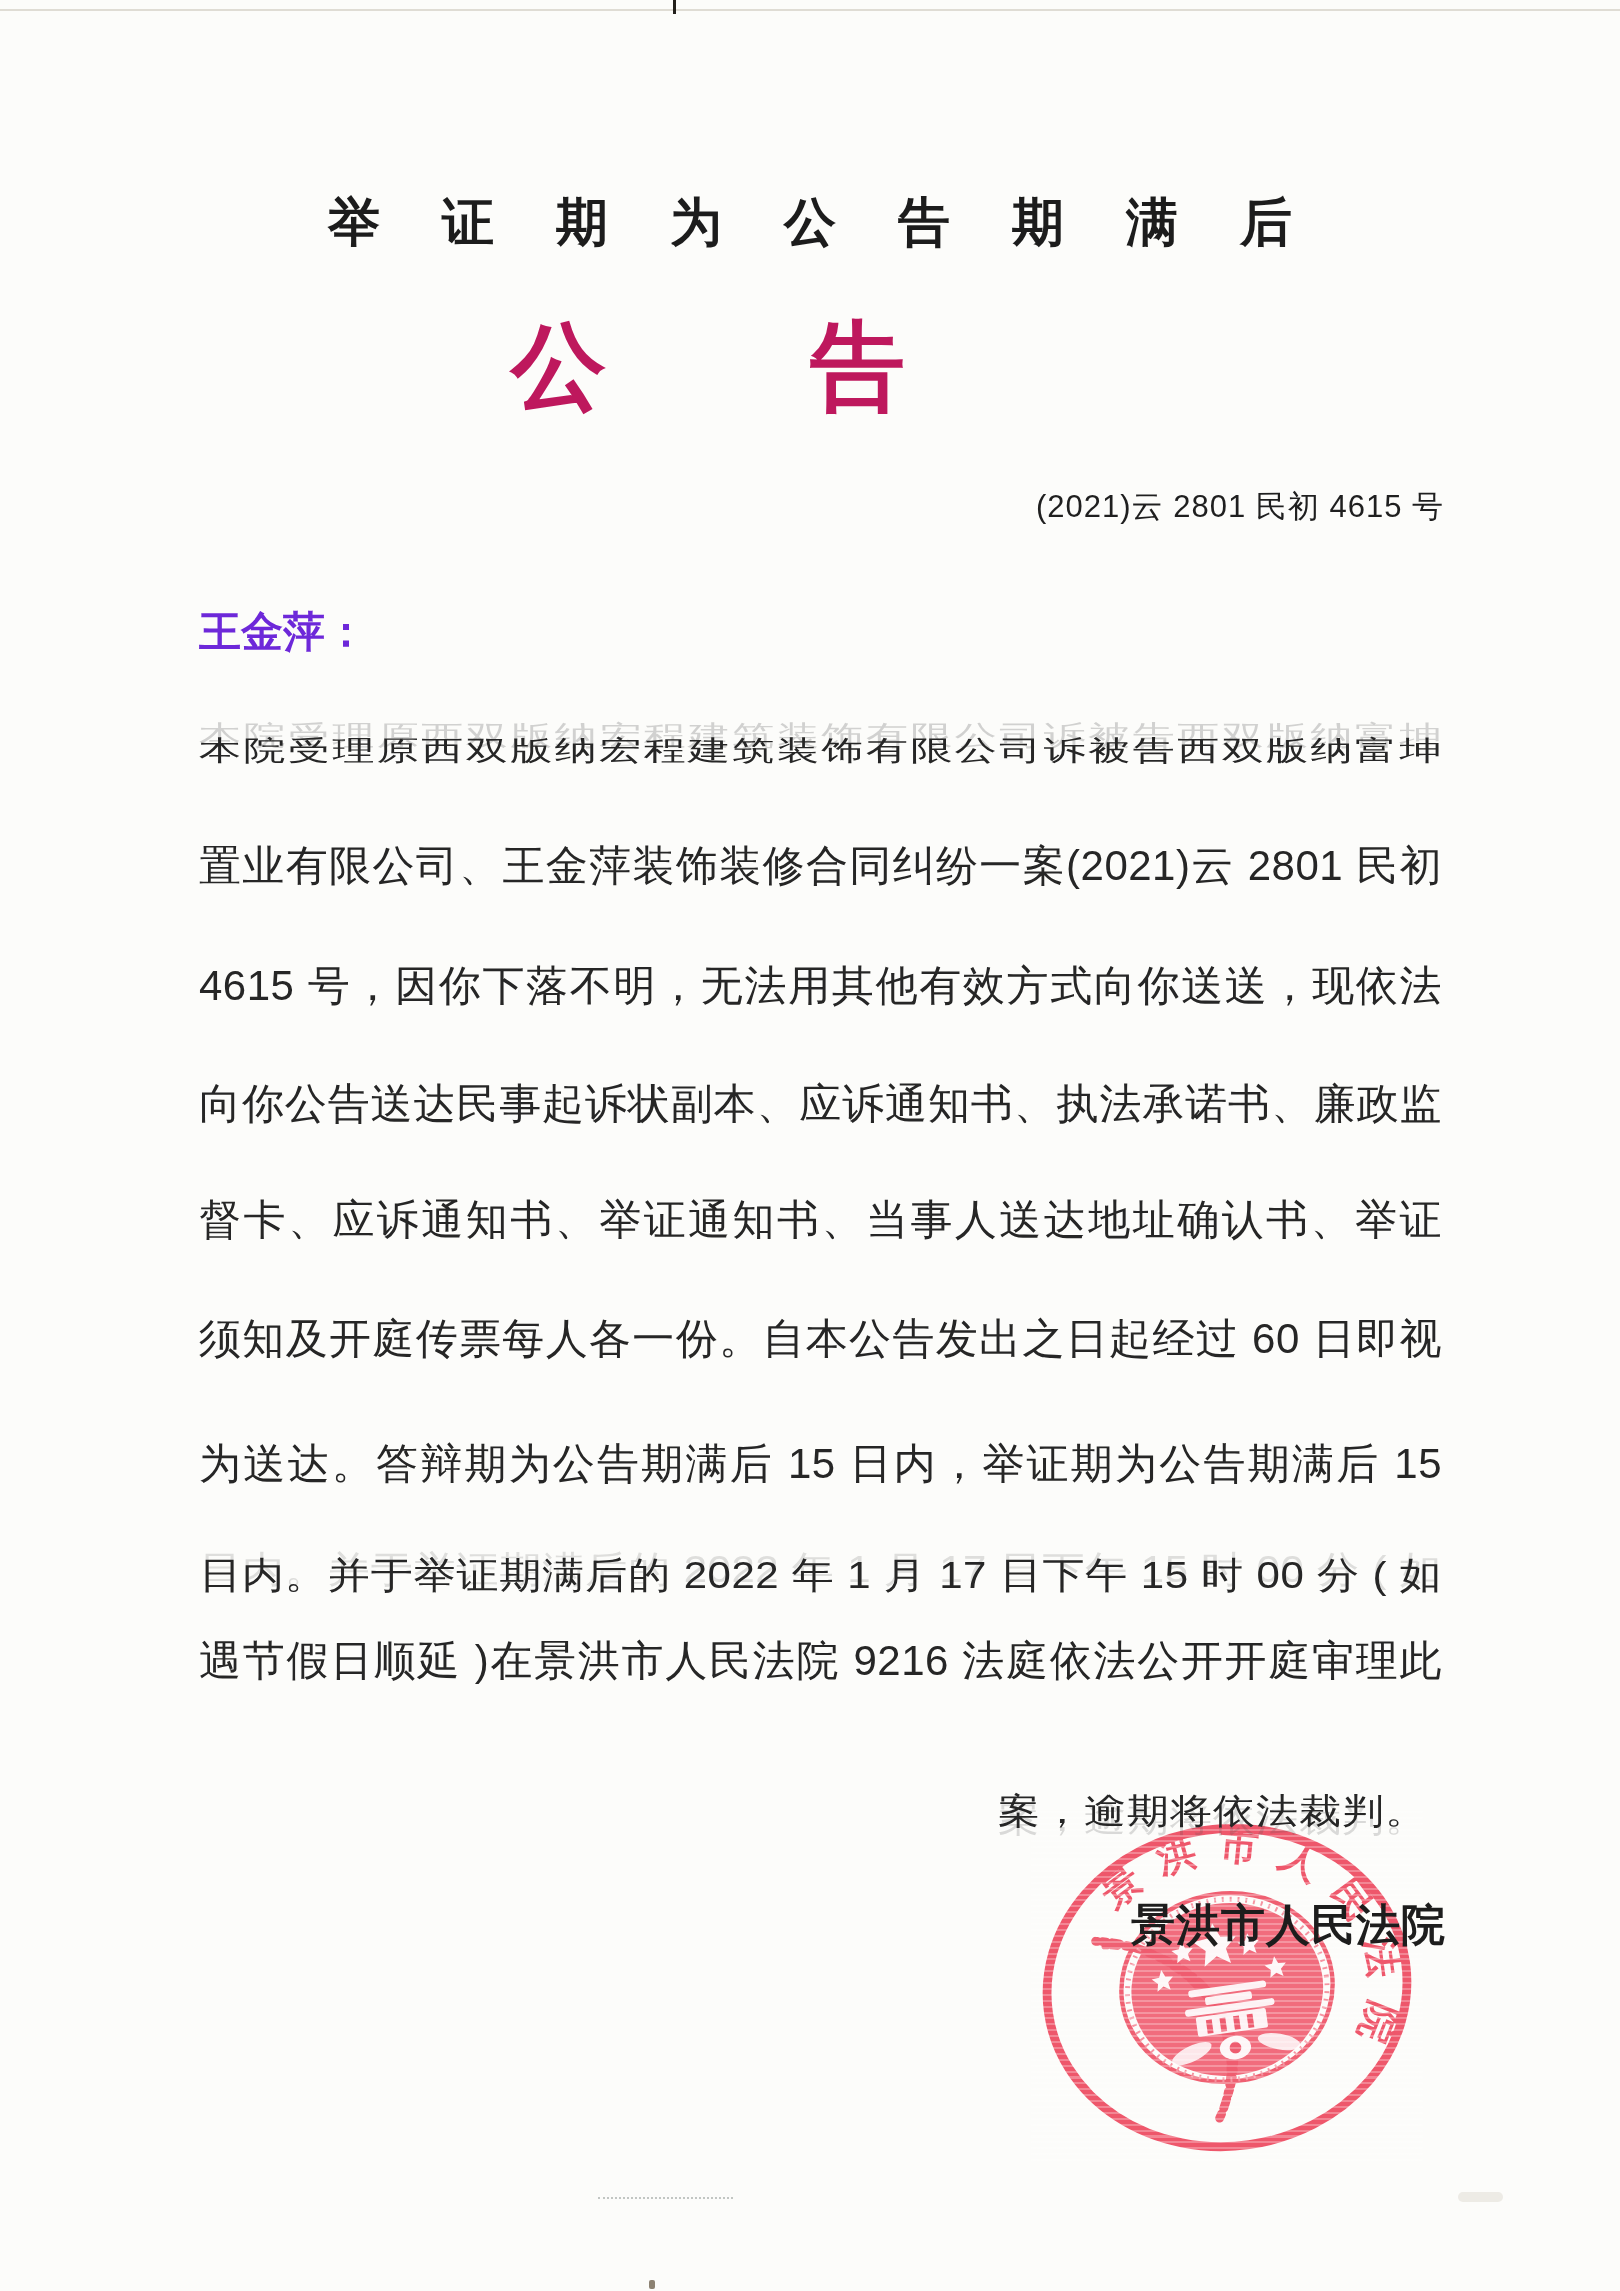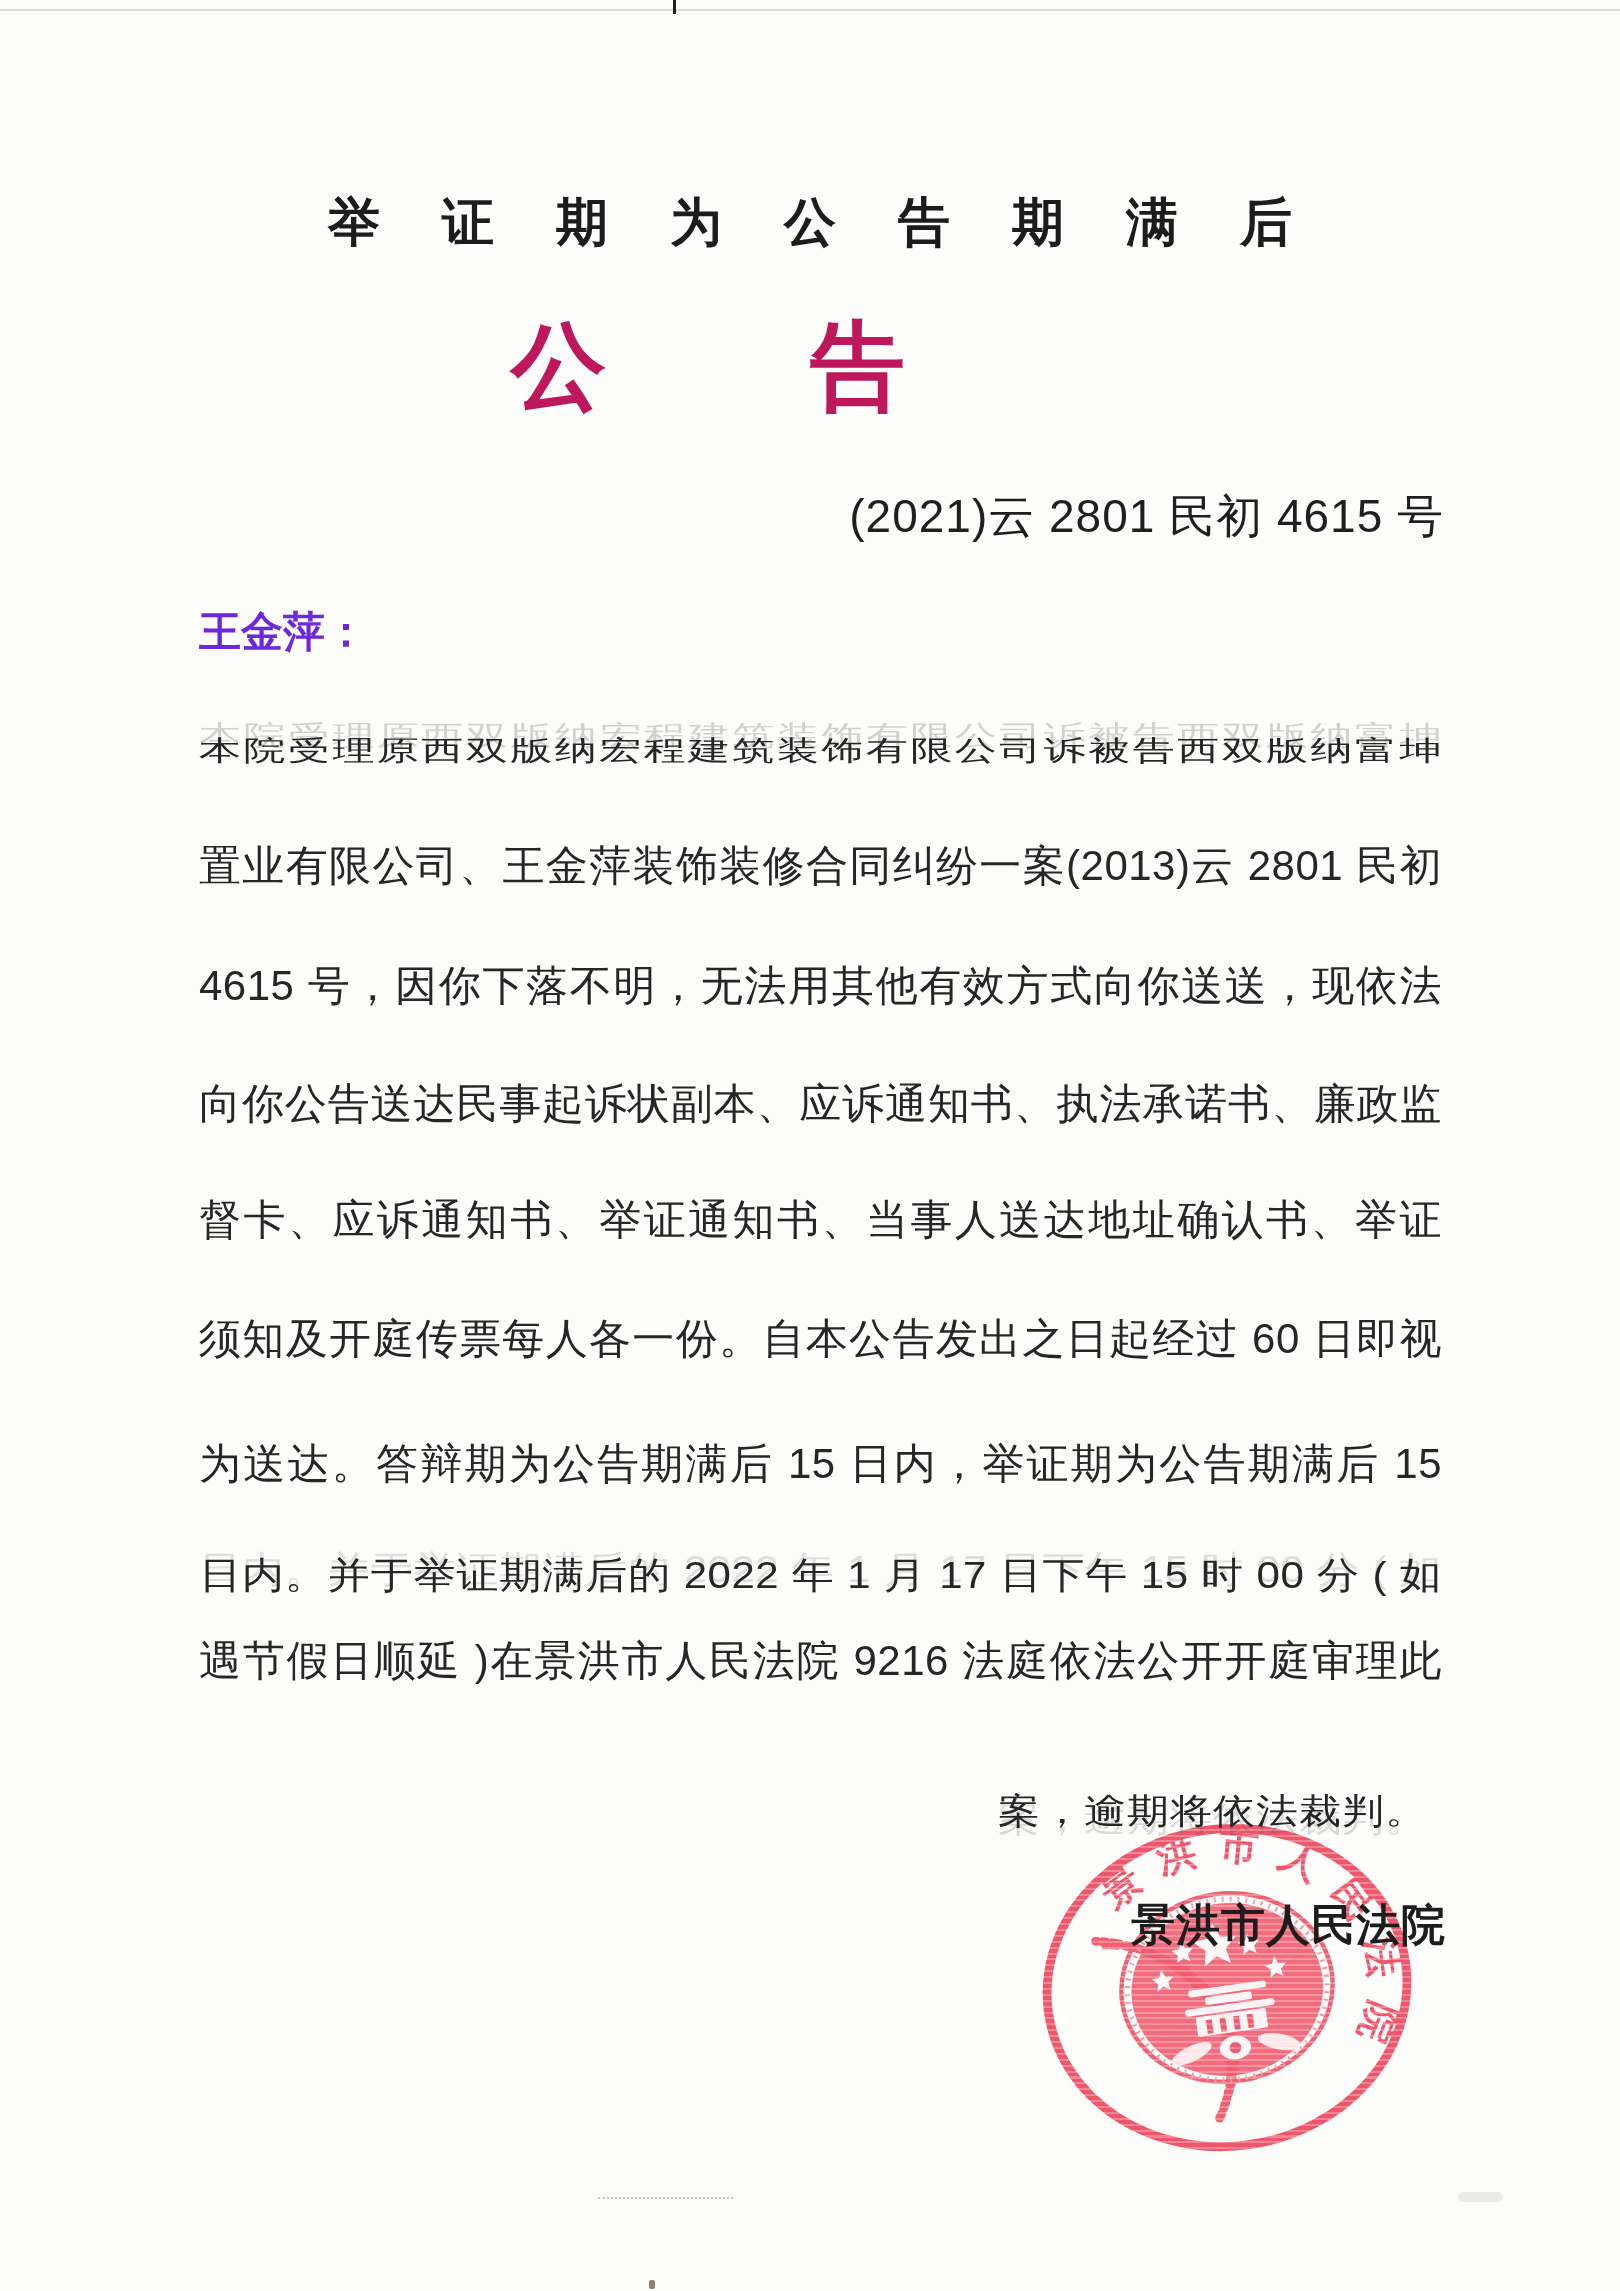--- a/index.html
+++ b/index.html
@@ -37,21 +37,21 @@
     font-family:"Liberation Serif",serif;
     font-weight:700;
     font-size:95px;
     color:#be185d;
     letter-spacing:204px;
     box-sizing:border-box;
     white-space:nowrap;
   }
   .case-number{
     position:absolute;top:486px;right:176px;
-    font-size:46px;
+    font-size:31px;
     font-weight:500;
     color:#1f1f1f;
     letter-spacing:1px;
     white-space:nowrap;
   }
   .addressee{
     position:absolute;left:199px;top:604px;
     font-size:42px;
     font-weight:600;
     color:#6d28d9;
@@ -122,21 +122,21 @@
   <div class="bottom-smudge"></div>
 
   <div class="court-title">举证期为公告期满后</div>
   <div class="notice-title">公告</div>
   <div class="case-number">(2021)云 2801 民初 4615 号</div>
 
   <div class="addressee">王金萍：</div>
 
   <div>
     <div class="bline squish" style="top:732px">本院受理原西双版纳宏程建筑装饰有限公司诉被告西双版纳富坤</div>
-    <div class="bline" style="top:838px">置业有限公司、王金萍装饰装修合同纠纷一案(2013)云 2801 民初</div>
+    <div class="bline" style="top:838px">置业有限公司、王金萍装饰装修合同纠纷一案(2021)云 2801 民初</div>
     <div class="bline" style="top:958px">4615 号，因你下落不明，无法用其他有效方式向你送送，现依法</div>
     <div class="bline" style="top:1076px">向你公告送达民事起诉状副本、应诉通知书、执法承诺书、廉政监</div>
     <div class="bline" style="top:1192px">督卡、应诉通知书、举证通知书、当事人送达地址确认书、举证</div>
     <div class="bline" style="top:1311px">须知及开庭传票每人各一份。自本公告发出之日起经过 60 日即视</div>
     <div class="bline" style="top:1436px">为送达。答辩期为公告期满后 15 日内，举证期为公告期满后 15</div>
     <div class="bline ghost-up" style="top:1551px">日内。并于举证期满后的 2022 年 1 月 17 日下午 15 时 00 分 ( 如</div>
     <div class="bline" style="top:1633px">遇节假日顺延 )在景洪市人民法院 9216 法庭依法公开开庭审理此</div>
   </div>
   <div class="closing-line">案，逾期将依法裁判。</div>
 

